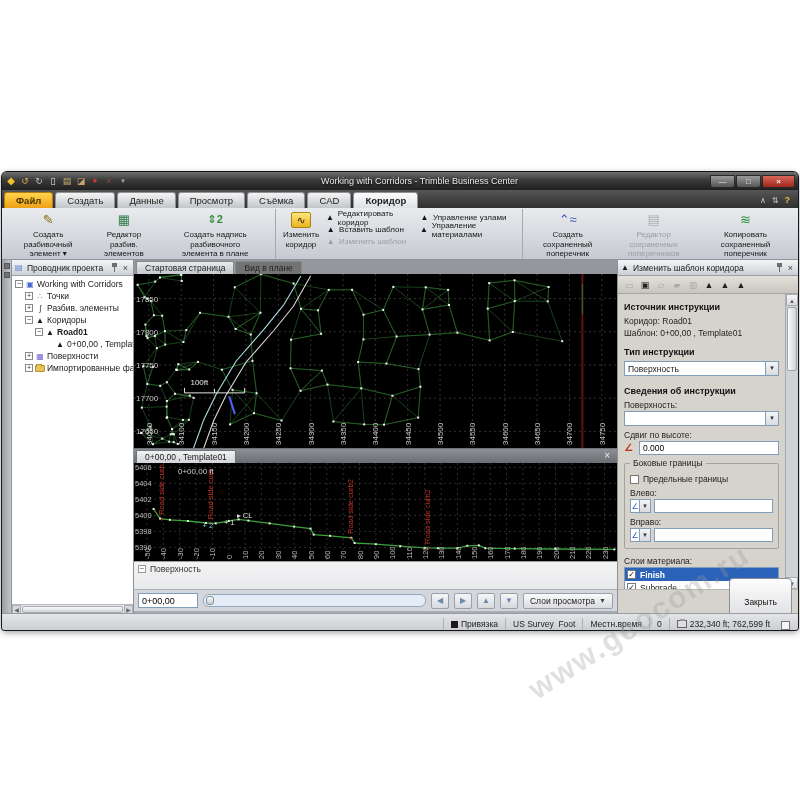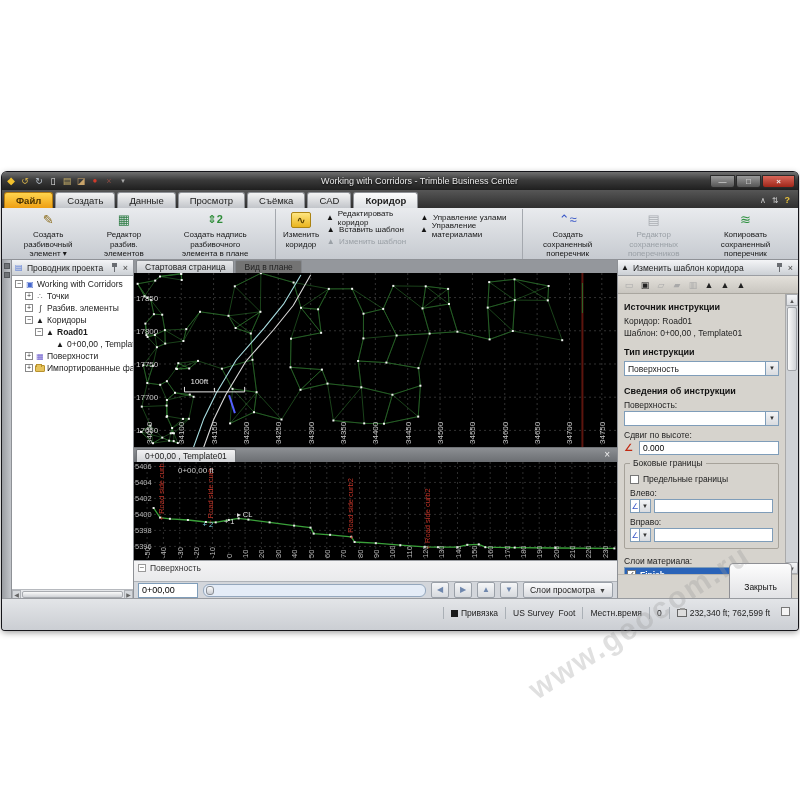--- a/index.html
+++ b/index.html
@@ -122,21 +122,21 @@
 .layers-list{background:#fff;border:1px solid #7f9db9;height:58px;margin-top:1px;overflow:hidden}
 .layer-row{display:flex;align-items:center;gap:4px;height:13px;padding:0 2px;font-size:8.5px}
 .layer-row.selected{background:#2a63b8;color:#fff;font-weight:bold}
 .vscroll{width:13px;background:#cfd2d6;border-left:1px solid #aaa;display:flex;flex-direction:column}
 .vs-btn{height:12px;font-size:6px;line-height:12px;text-align:center;color:#555;background:linear-gradient(#f4f5f7,#d9dbdf);border:1px solid #a8abb0}
 .vs-thumb{height:64px;margin:1px;background:linear-gradient(90deg,#fafafa,#cfd2d6);border:1px solid #a0a3a8;border-radius:2px}
 .vs-space{flex:1}
 .rp-footer{height:24px;display:flex;align-items:center;justify-content:flex-end;padding:0 6px;border-top:1px solid #b9b6b0}
 .close-btn{padding:18px 14px;font-size:8.5px;background:linear-gradient(#fdfdfd,#d8d9dd);border:1px solid #8e8f94;border-radius:4px;color:#111}
 
-.statusbar{height:32px;background:linear-gradient(#e3e5e8,#cbced3);border-top:1px solid #989ba0;display:flex;align-items:flex-start;font-size:8.5px;color:#222;border-radius:0 0 3px 3px;padding:8px 4px}
+.statusbar{height:17px;background:linear-gradient(#e3e5e8,#cbced3);border-top:1px solid #989ba0;display:flex;align-items:flex-end;font-size:8.5px;color:#222;border-radius:0 0 3px 3px;padding:0 4px}
 .sb-spacer{flex:1}
 .sb-seg{display:flex;align-items:center;gap:3px;padding:0 7px;height:12px;border-left:1px solid #aab0b6;white-space:pre}
 .sb-snapic{width:7px;height:7px;background:#1a1a1a}
 .printer-ic{width:10px;height:8px;border:1px solid #666;background:#ddd;position:relative}
 .printer-ic::before{content:"";position:absolute;left:2px;top:-2px;width:5px;height:2px;background:#999}
 .sb-checkbox{width:9px;height:9px;border:1px solid #777;background:#f4f4f4;margin:0 4px}
 </style>
 </head>
 <body>
 

